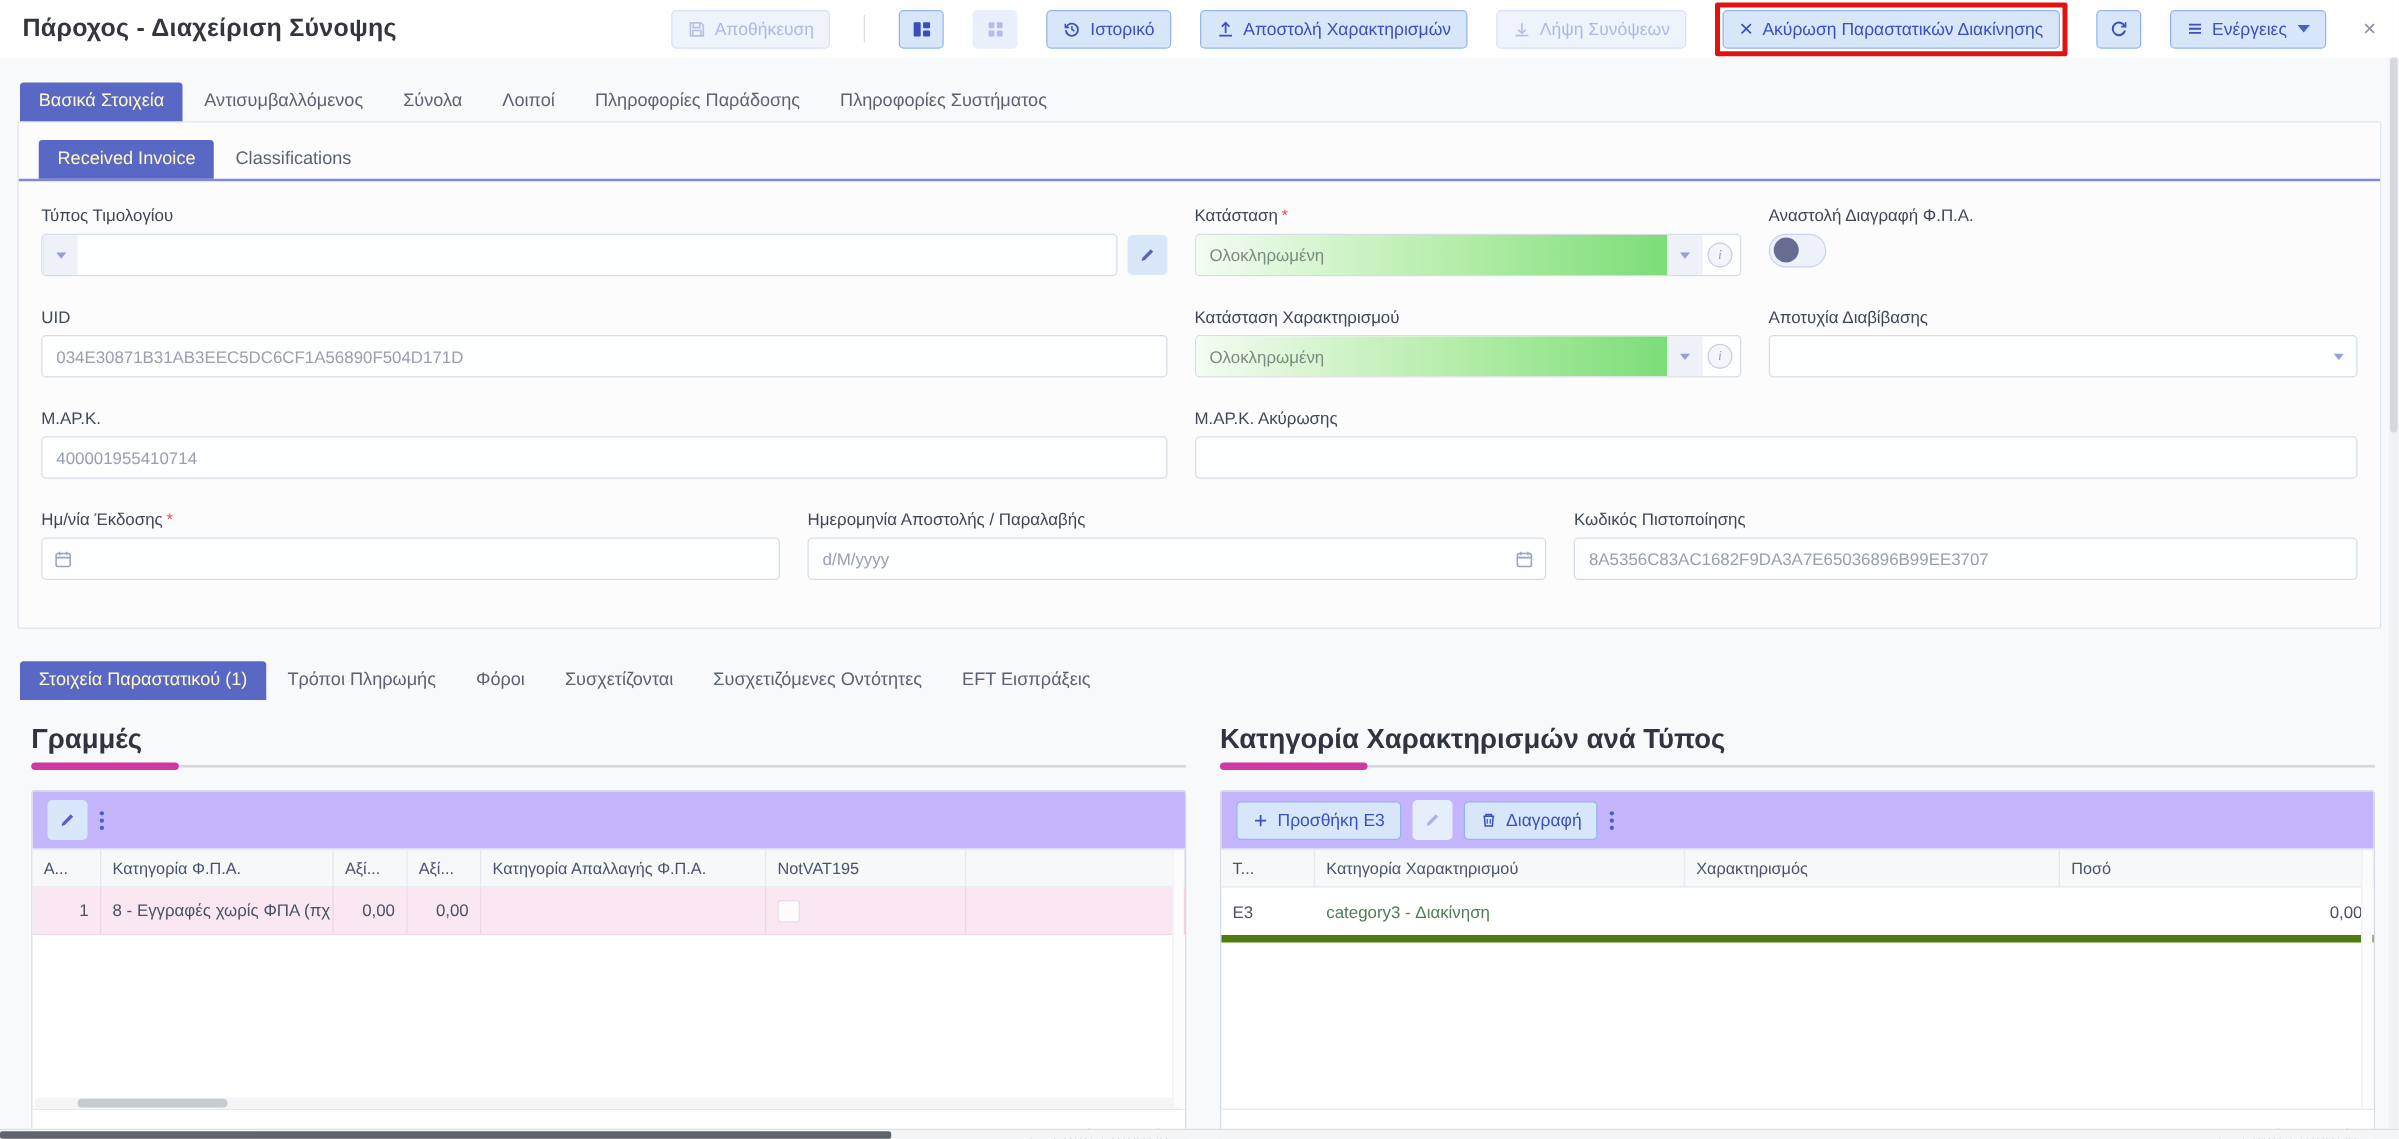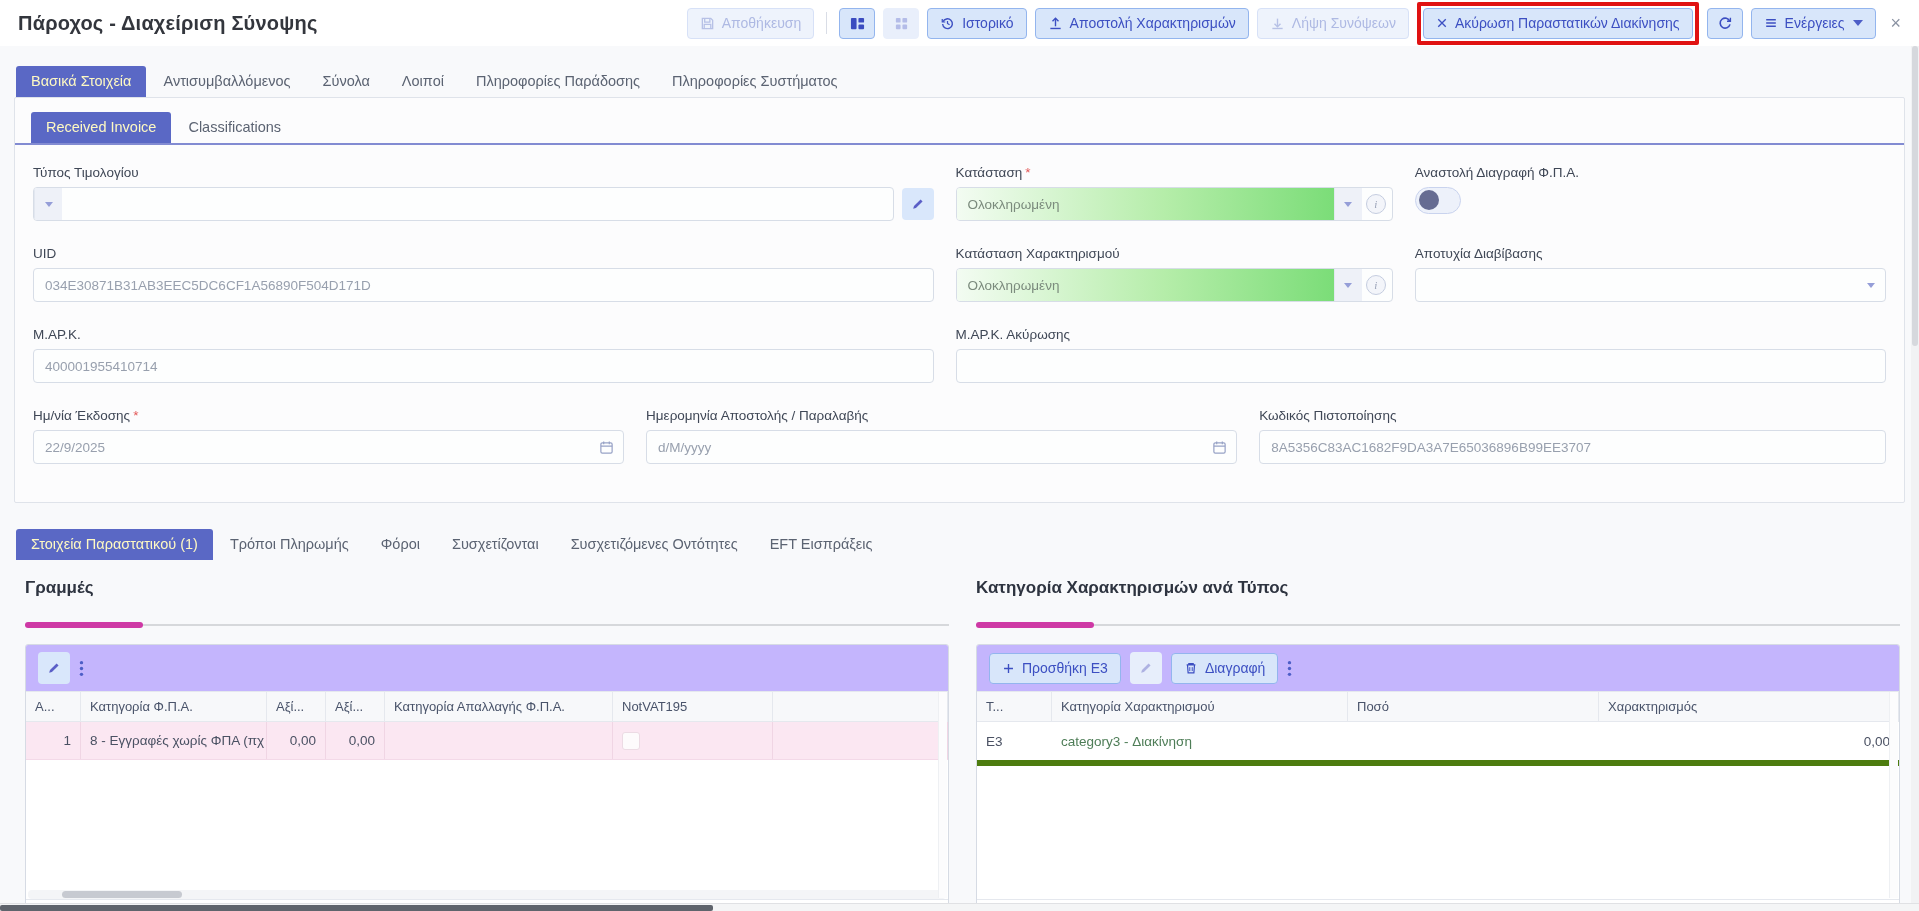--- a/index.html
+++ b/index.html
@@ -3,21 +3,21 @@
 <meta charset="utf-8">
 <style>
   * { margin:0; padding:0; box-sizing:border-box; }
   html,body { width:1919px; height:911px; overflow:hidden;
     font-family:"Liberation Sans", sans-serif; background:#f8f9fb; color:#3c4352; }
 
   
   .app-header { height:46px; background:#fff; display:flex; align-items:center;
     justify-content:space-between; padding:0 14px 0 18px; }
   .app-title { font-size:20px; font-weight:700; color:#33363d; letter-spacing:.2px; }
-  .toolbar { display:flex; align-items:center; gap:8px; }
+  .toolbar { display:flex; align-items:center; gap:23px; }
   .tbtn { display:inline-flex; align-items:center; gap:7px; height:31px; padding:0 12px;
     background:#d8e6fa; border:1px solid #93b5ee; border-radius:4px; color:#3c4fc2;
     font-size:14px; cursor:pointer; white-space:nowrap; }
   .tbtn.icon-only { width:36px; padding:0; justify-content:center; }
   .tbtn.disabled { background:#eef3fc; border-color:#d7e1f7; color:#aeb9e3; cursor:default; }
   .tbtn.disabled svg { opacity:.85; }
   .tbtn.muted { background:#e9effb; border-color:#e9effb; color:#b4bce8; }
   .vdivider { width:1px; height:22px; background:#d9dde6; margin:0 4px; }
   .red-annot { border:4px solid #e01212; border-radius:2px; padding:2px; display:flex; }
   .close-x { font-size:18px; color:#8b93a3; padding:0 4px 0 6px; cursor:pointer; line-height:1; }
@@ -65,21 +65,21 @@
   .cal-icon { color:#97a2c6; margin:0 9px; }
   .toggle { width:46px; height:27px; border-radius:14px; background:#edf1fa; border:1px solid #c9d3ee;
     position:relative; cursor:pointer; }
   .toggle .knob { position:absolute; left:3px; top:2px; width:20px; height:20px; border-radius:50%;
     background:#666c92; }
 
   
   .detail-tabs { margin:26px 14px 0 14px; }
   .grids { display:flex; gap:27px; padding:2px 19px 0 25px; }
   .gpanel { flex:1; min-width:0; }
-  .gtitle { font-size:17px; font-weight:700; color:#2e3440; margin:16px 0 24px; }
+  .gtitle { font-size:22px; font-weight:700; color:#2e3440; margin:16px 0 6px; }
   .grule { position:relative; height:6px; margin-bottom:16px; }
   .grule::before { content:""; position:absolute; left:0; right:0; top:2px; height:2px; background:#d6d8db; }
   .grule::after { content:""; position:absolute; left:0; top:0; width:118px; height:6px; border-radius:3px;
     background:#ce39a5; }
   .gridbox { position:relative; border:1px solid #d6dbe4; border-radius:3px; background:#fff; height:297px;
     display:flex; flex-direction:column; overflow:hidden; }
   .gtoolbar { height:46px; display:flex; align-items:center; justify-content:flex-start; gap:9px;
     padding:0 12px; background:#c4b5fd; }
   .kebab { color:#4d5ec7; width:18px; text-align:center; cursor:pointer; }
   .ghead { display:flex; height:31px; background:#f7f8fa; border-top:1px solid #e5e8ee;
@@ -314,21 +314,20 @@
         </div>
       </div>
     </div>
 
     <div class="frow">
       <div class="field f-third">
         <div class="flabel">
           <span>Ημ/νία Έκδοσης</span><span class="req">*</span>
         </div>
         <div class="control">
-          <span class="val">22/9/2025</span>
           <span class="cal-icon">
             <svg width="15" height="15" viewBox="0 0 16 16" fill="none" stroke="currentColor" stroke-width="1.3">
               <rect x="2" y="3" width="12" height="11" rx="1.5"></rect>
                 <path d="M2 6.5h12M5 1.5v3M11 1.5v3"></path>
             </svg>
           </span>
         </div>
       </div>
       <div class="field f-third">
         <div class="flabel">Ημερομηνία Αποστολής / Παραλαβής</div>
@@ -447,22 +446,22 @@
           <svg width="5" height="17" viewBox="0 0 4 16" fill="#4d5ec7">
             <circle cx="2" cy="2.5" r="1.6"></circle>
               <circle cx="2" cy="8" r="1.6"></circle>
               <circle cx="2" cy="13.5" r="1.6"></circle>
           </svg>
         </div>
       </div>
       <div class="ghead">
         <div class="gc c-t">Τ...</div>
         <div class="gc c-cat">Κατηγορία Χαρακτηρισμού</div>
+        <div class="gc c-cls">Χαρακτηρισμός</div>
         <div class="gc c-amt">Ποσό</div>
-        <div class="gc c-cls">Χαρακτηρισμός</div>
       </div>
       <div class="grow class-row">
         <div class="gc c-t">E3</div>
         <div class="gc c-cat cat-green">category3 - Διακίνηση</div>
         <div class="gc c-cls"></div>
         <div class="gc c-amt num">0,00</div>
       </div>
       <div class="gspacer"></div>
       <div class="gfooter">
         <span>1 - 1 από 1 στοιχεία</span>

